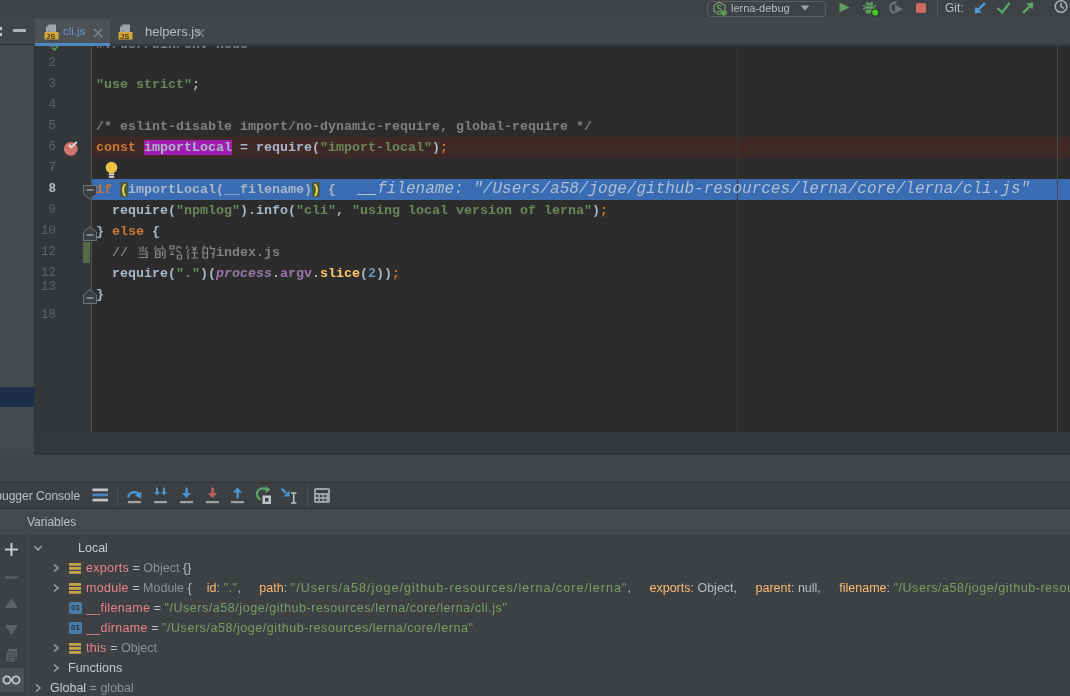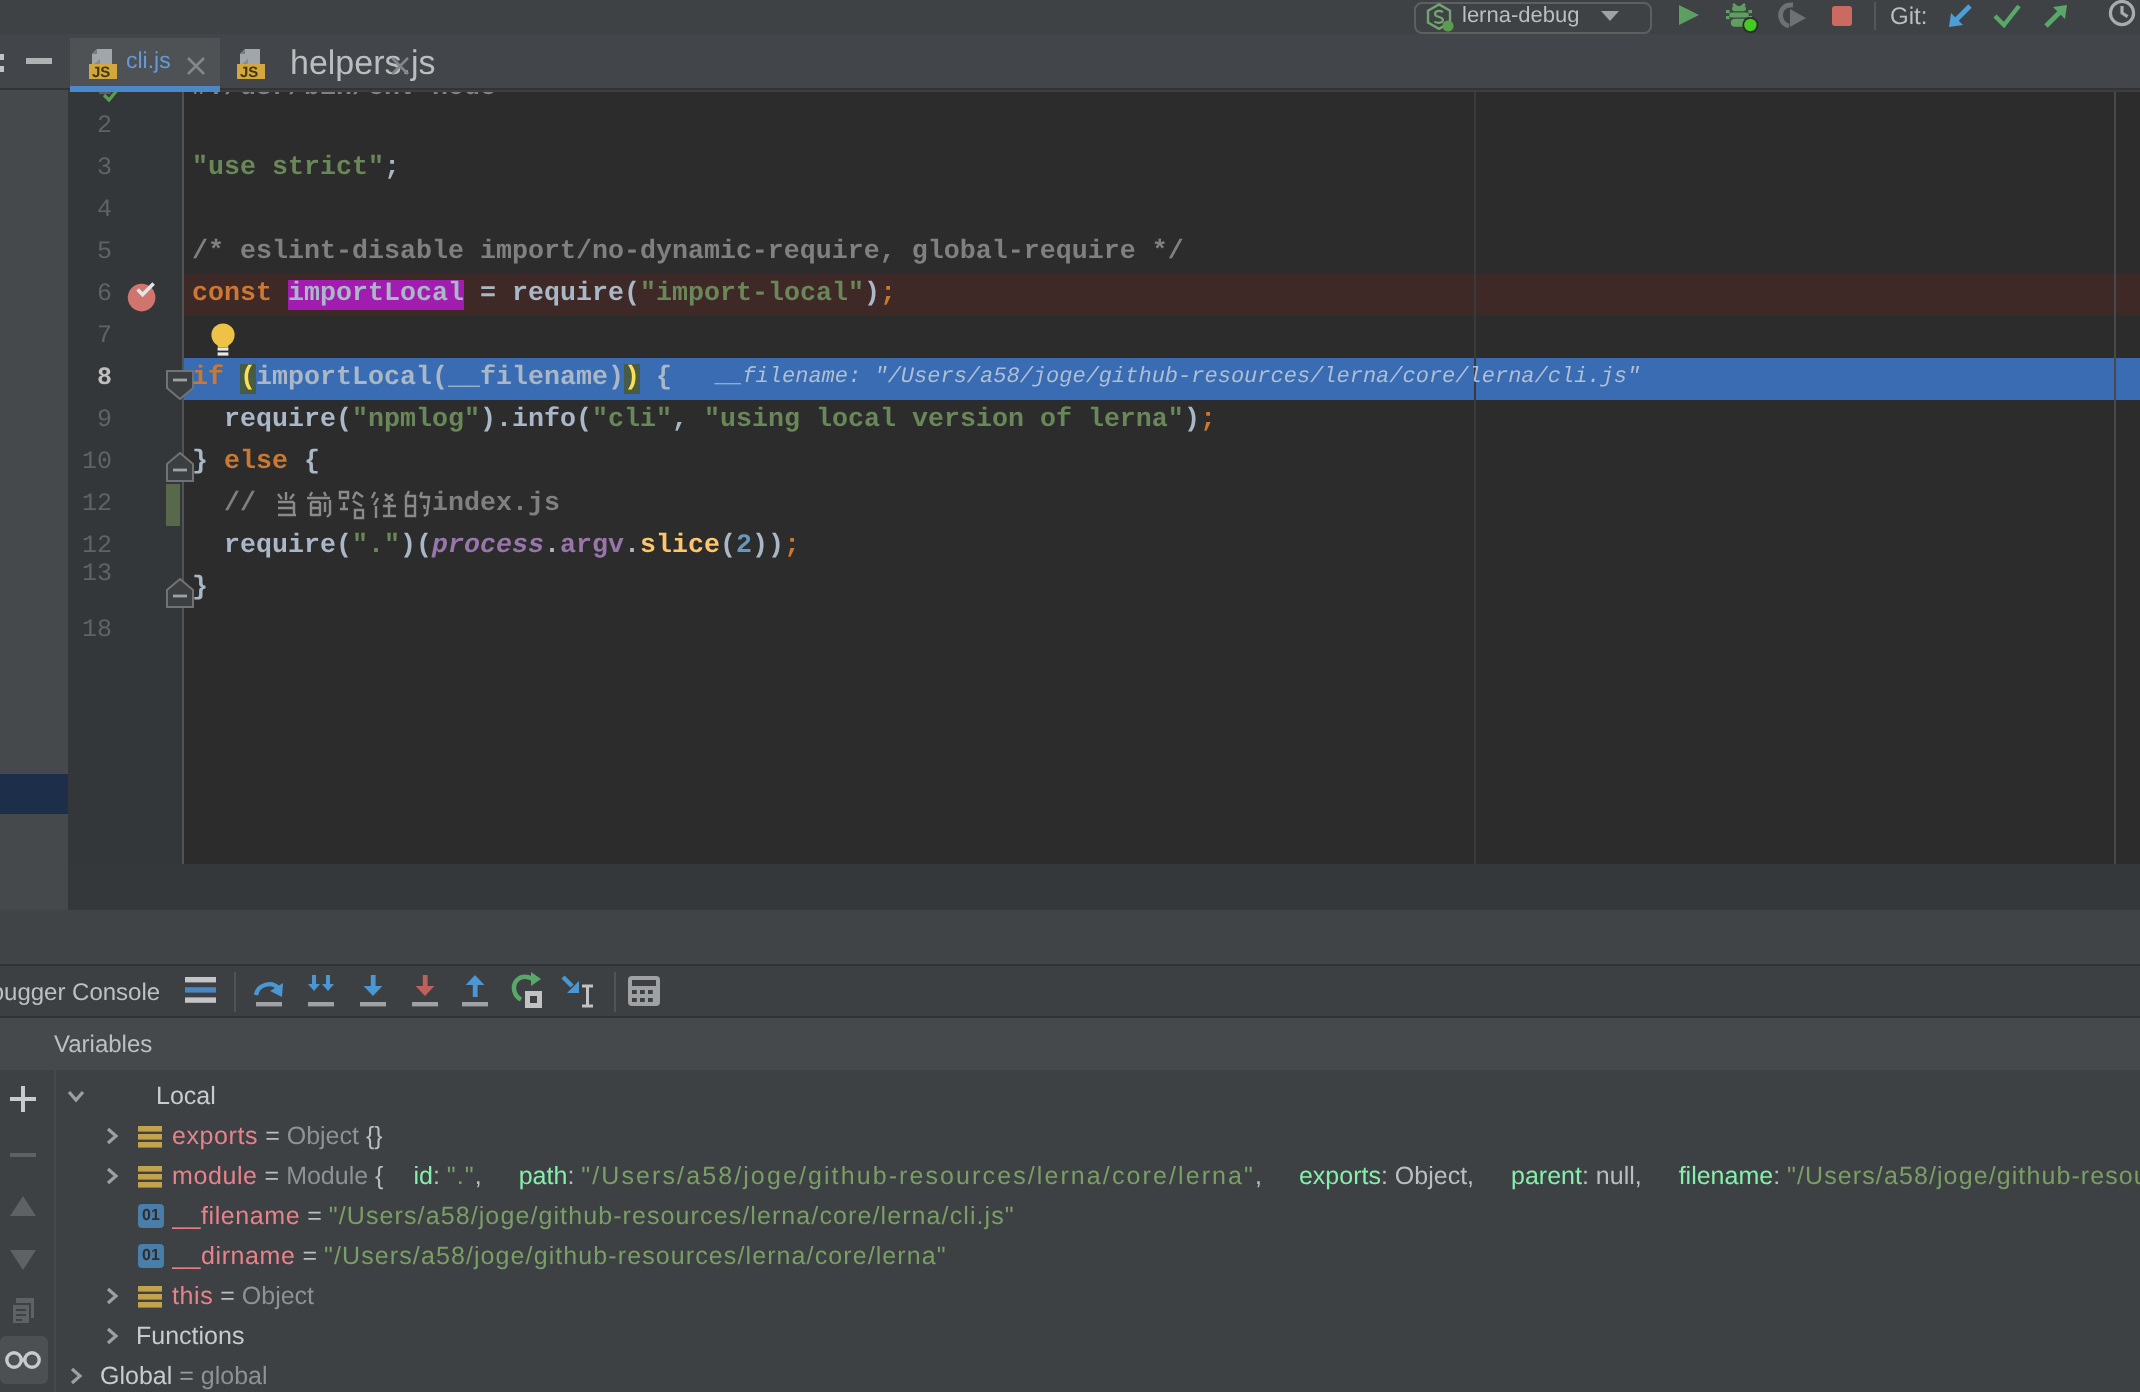--- a/index.html
+++ b/index.html
@@ -12,21 +12,21 @@
     font-family:"Liberation Mono",monospace;font-size:12.5px;color:#606366;}
   .kw{color:#cc7832;}
   .str{color:#6a8759;}
   .cmt{color:#808080;font-weight:bold;}
   .num{color:#6897bb;}
   .fn{color:#ffc66b;}
   .pur{color:#9876aa;}
   .vrow{position:absolute;height:20px;line-height:20px;font-size:12.5px;color:#bbbdbf;white-space:pre;overflow:hidden;}
   .vname{color:#e8838c;letter-spacing:0.3px;}
   .vgray{color:#8f9193;}
-  .vkey{color:#86efac;padding-left:15px;}
+  .vkey{color:#fdba74;padding-left:15px;}
   .vstr{color:#7a9e65;letter-spacing:0.55px;}
 </style>
 </head>
 <body>
 <div id="root">
 
   <div class="abs" style="left:0;top:0;width:1070px;height:17px;background:#3e4245;"></div>
   <div class="abs" style="left:0;top:17px;width:1070px;height:1px;background:#303334;"></div>
 
   <div class="abs" style="left:707px;top:1px;width:117px;height:14px;border:1px solid #5e6060;border-radius:4px;"></div>
@@ -104,21 +104,21 @@
       <path d="M1 1 L9 9 M9 1 L1 9" stroke="#84878a" stroke-width="1.3"></path>
     </svg>
 
   <svg class="abs" style="left:118px;top:24px;" width="16" height="16" viewBox="0 0 16 16">
     <path d="M4.5 0.5 L12 0.5 L12 9 L2 9 L2 3 Z" fill="#a0a6a9"></path>
     <path d="M4.5 0.5 L2 3 L4.5 3 Z" fill="#787d80"></path>
     <path d="M2.6 8.6 L6 5.2 L6 8.6 Z" fill="#888d90"></path>
     <rect x="0.5" y="8" width="14" height="7.5" fill="#d4a73e"></rect>
     <text x="2" y="14.5" font-size="7.5" font-weight="bold" fill="#41380f" font-family="Liberation Sans">JS</text>
   </svg>
-  <div class="abs" style="left:145px;top:24px;height:15px;line-height:15px;font-size:17px;color:#bbbdbf;">helpers.js</div>
+  <div class="abs" style="left:145px;top:24px;height:15px;line-height:15px;font-size:13px;color:#bbbdbf;">helpers.js</div>
   <svg class="abs" style="left:195px;top:28px;" width="10" height="10">
       <path d="M1 1 L9 9 M9 1 L1 9" stroke="#84878a" stroke-width="1.3"></path>
     </svg>
 
   <div class="abs" style="left:0;top:45px;width:34px;height:410px;background:#45494c;"></div>
   <div class="abs" style="left:0;top:387px;width:34px;height:20px;background:#1c2e4a;"></div>
 
   <div id="editor" class="abs" style="left:34px;top:46px;width:1036px;height:386px;background:#2c2c2c;overflow:hidden;">
 
     <div class="abs" style="left:0;top:0;width:57px;height:386px;background:#343739;"></div>
@@ -175,21 +175,21 @@
       <path d="M3.5 9 H10.5" stroke="#9fa2a4" stroke-width="1.4"></path>
     </svg>
 
     <div class="abs" style="left:49px;top:196px;width:7px;height:21px;background:#57684b;"></div>
 
     <div class="codeline cmt" style="top:-12px;">#!/usr/bin/env node</div>
     <div class="codeline" style="top:28px;"><span class="str">"use strict"</span>;</div>
     <div class="codeline cmt" style="top:70px;">/* eslint-disable import/no-dynamic-require, global-require */</div>
     <div class="codeline" style="top:91px;"><span class="kw">const</span> <span style="background:#a21caf;">importLocal</span> = require(<span class="str">"import-local"</span>)<span class="kw">;</span></div>
     <div class="codeline" style="top:133px;"><span class="kw">if</span> <span style="background:#485b44;color:#ffdf4f;">(</span>importLocal(__filename)<span style="background:#485b44;color:#ffdf4f;">)</span> {</div>
-    <div class="abs" style="left:324px;top:133px;height:21px;line-height:21px;font-family:'Liberation Mono',monospace;font-size:11px;font-style:italic;color:#aebfd3;white-space:pre;">__filename: "/Users/a58/joge/github-resources/lerna/core/lerna/cli.js"</div>
+    <div class="abs" style="left:324px;top:133px;height:21px;line-height:21px;font-family:'Liberation Mono',monospace;font-size:16px;font-style:italic;color:#aebfd3;white-space:pre;">__filename: "/Users/a58/joge/github-resources/lerna/core/lerna/cli.js"</div>
     <div class="codeline" style="top:154px;">  require(<span class="str">"npmlog"</span>).info(<span class="str">"cli"</span>, <span class="str">"using local version of lerna"</span>)<span class="kw">;</span></div>
     <div class="codeline" style="top:175px;">} <span class="kw">else</span> {</div>
     <div class="codeline cmt" style="top:196px;">  // <span style="display:inline-block;width:80px;"></span>index.js</div>
     <svg class="abs" style="left:102px;top:199px;" width="80" height="16" viewBox="0 0 80 16" fill="none" stroke="#8a8a8a" stroke-width="1.2">
       <path d="M7 1 V5 M3 2 L5 4.5 M11 2 L9 4.5 M3 6 H11 M3 9 H11 M3 12.5 H12 M11 6 V12.5"></path>
       <path d="M20 1 L19 3 M26 1 L27 3 M17.5 4 H29 M19.5 6 H24 M19.5 6 V13 M24 6 V13 M19.5 9 H24 M19.5 12.5 H24 M26.5 6 V11 M29 5 V12 L27.5 13.5"></path>
       <path d="M34 1 H38 V4 H34 Z M36 6 V9 M34 9.5 H38 M42 1 L40.5 4.5 M42 1 L45.5 3.5 M40.5 5.5 L45 8 M41.5 10 H45.5 V14 H41.5 Z"></path>
       <path d="M51.5 1 L50 4 M53 4 L51 7.5 M52 8 V14 M56.5 2 L60.5 5.5 M60.5 2 L56.5 5.5 M55.5 8 H62 M58.5 6 V13 M55.5 13 H62"></path>
       <path d="M68.5 0.5 L67.5 2.5 M67 3 H71.5 V13 H67 V3 Z M67 8 H71.5 M75 1 L74 3.5 M74 3.5 H78.5 L77.5 12 L76 13 M76 7.5 L76.5 9.5"></path>
     </svg>

